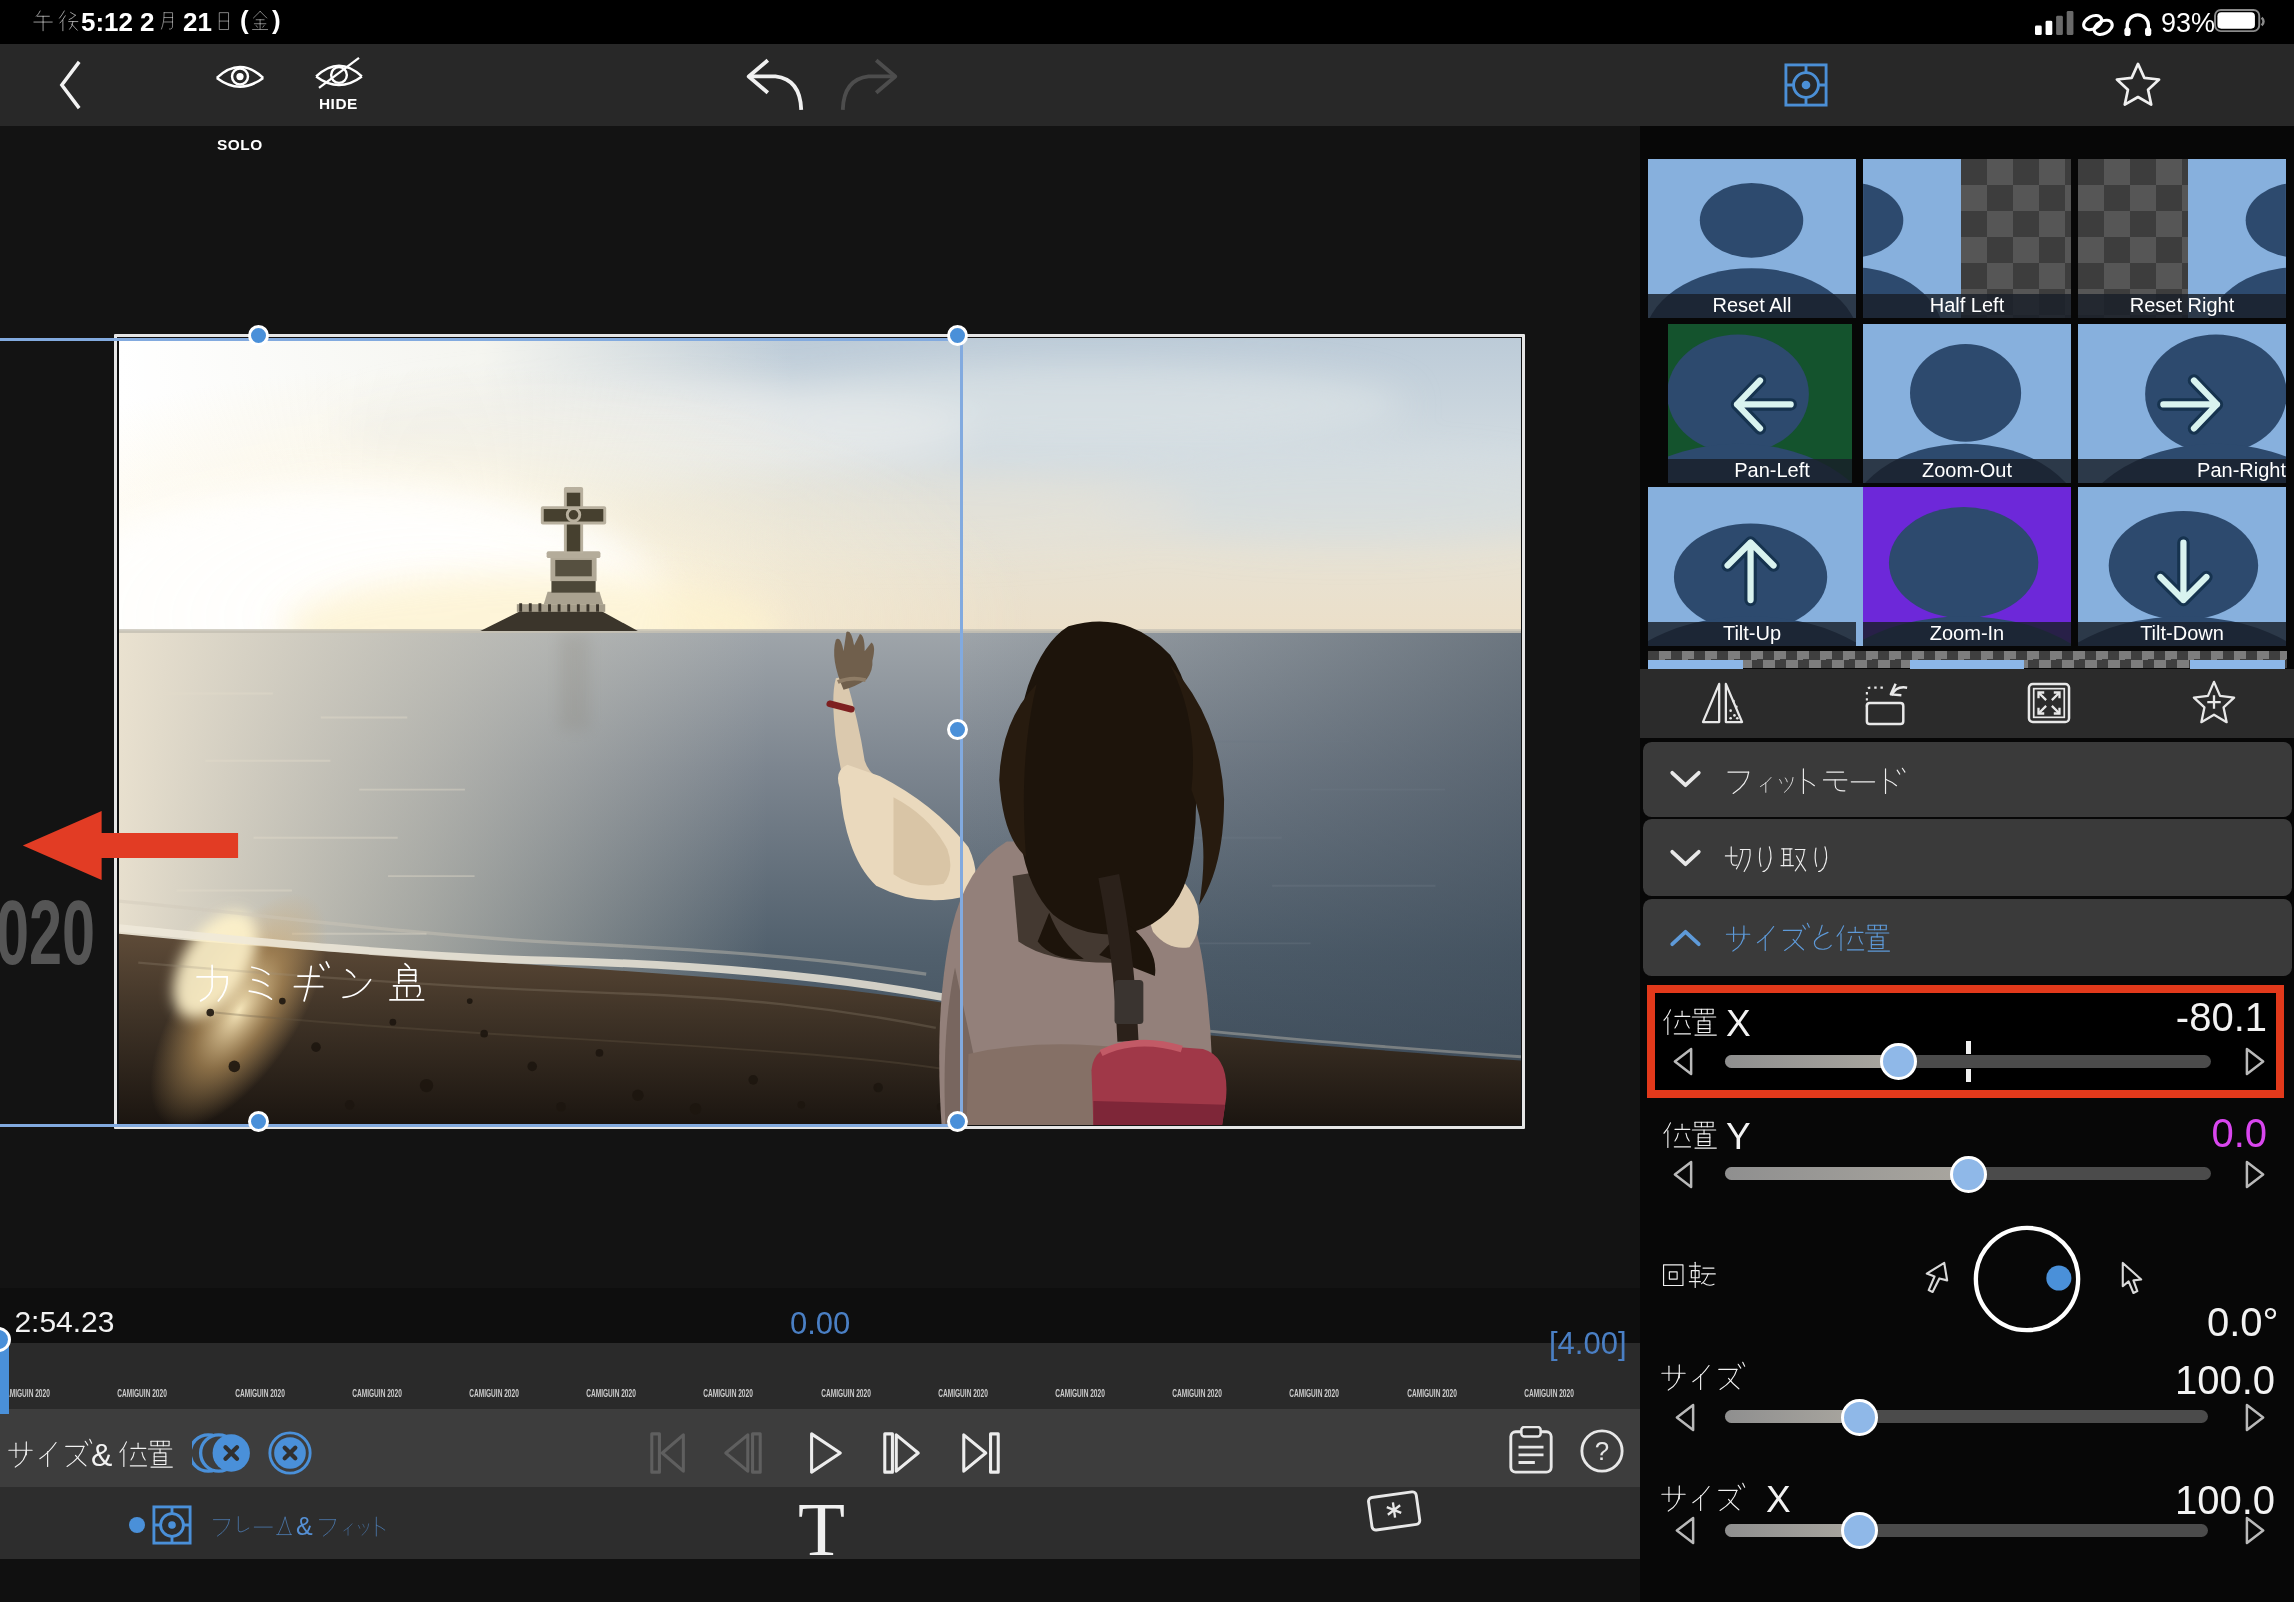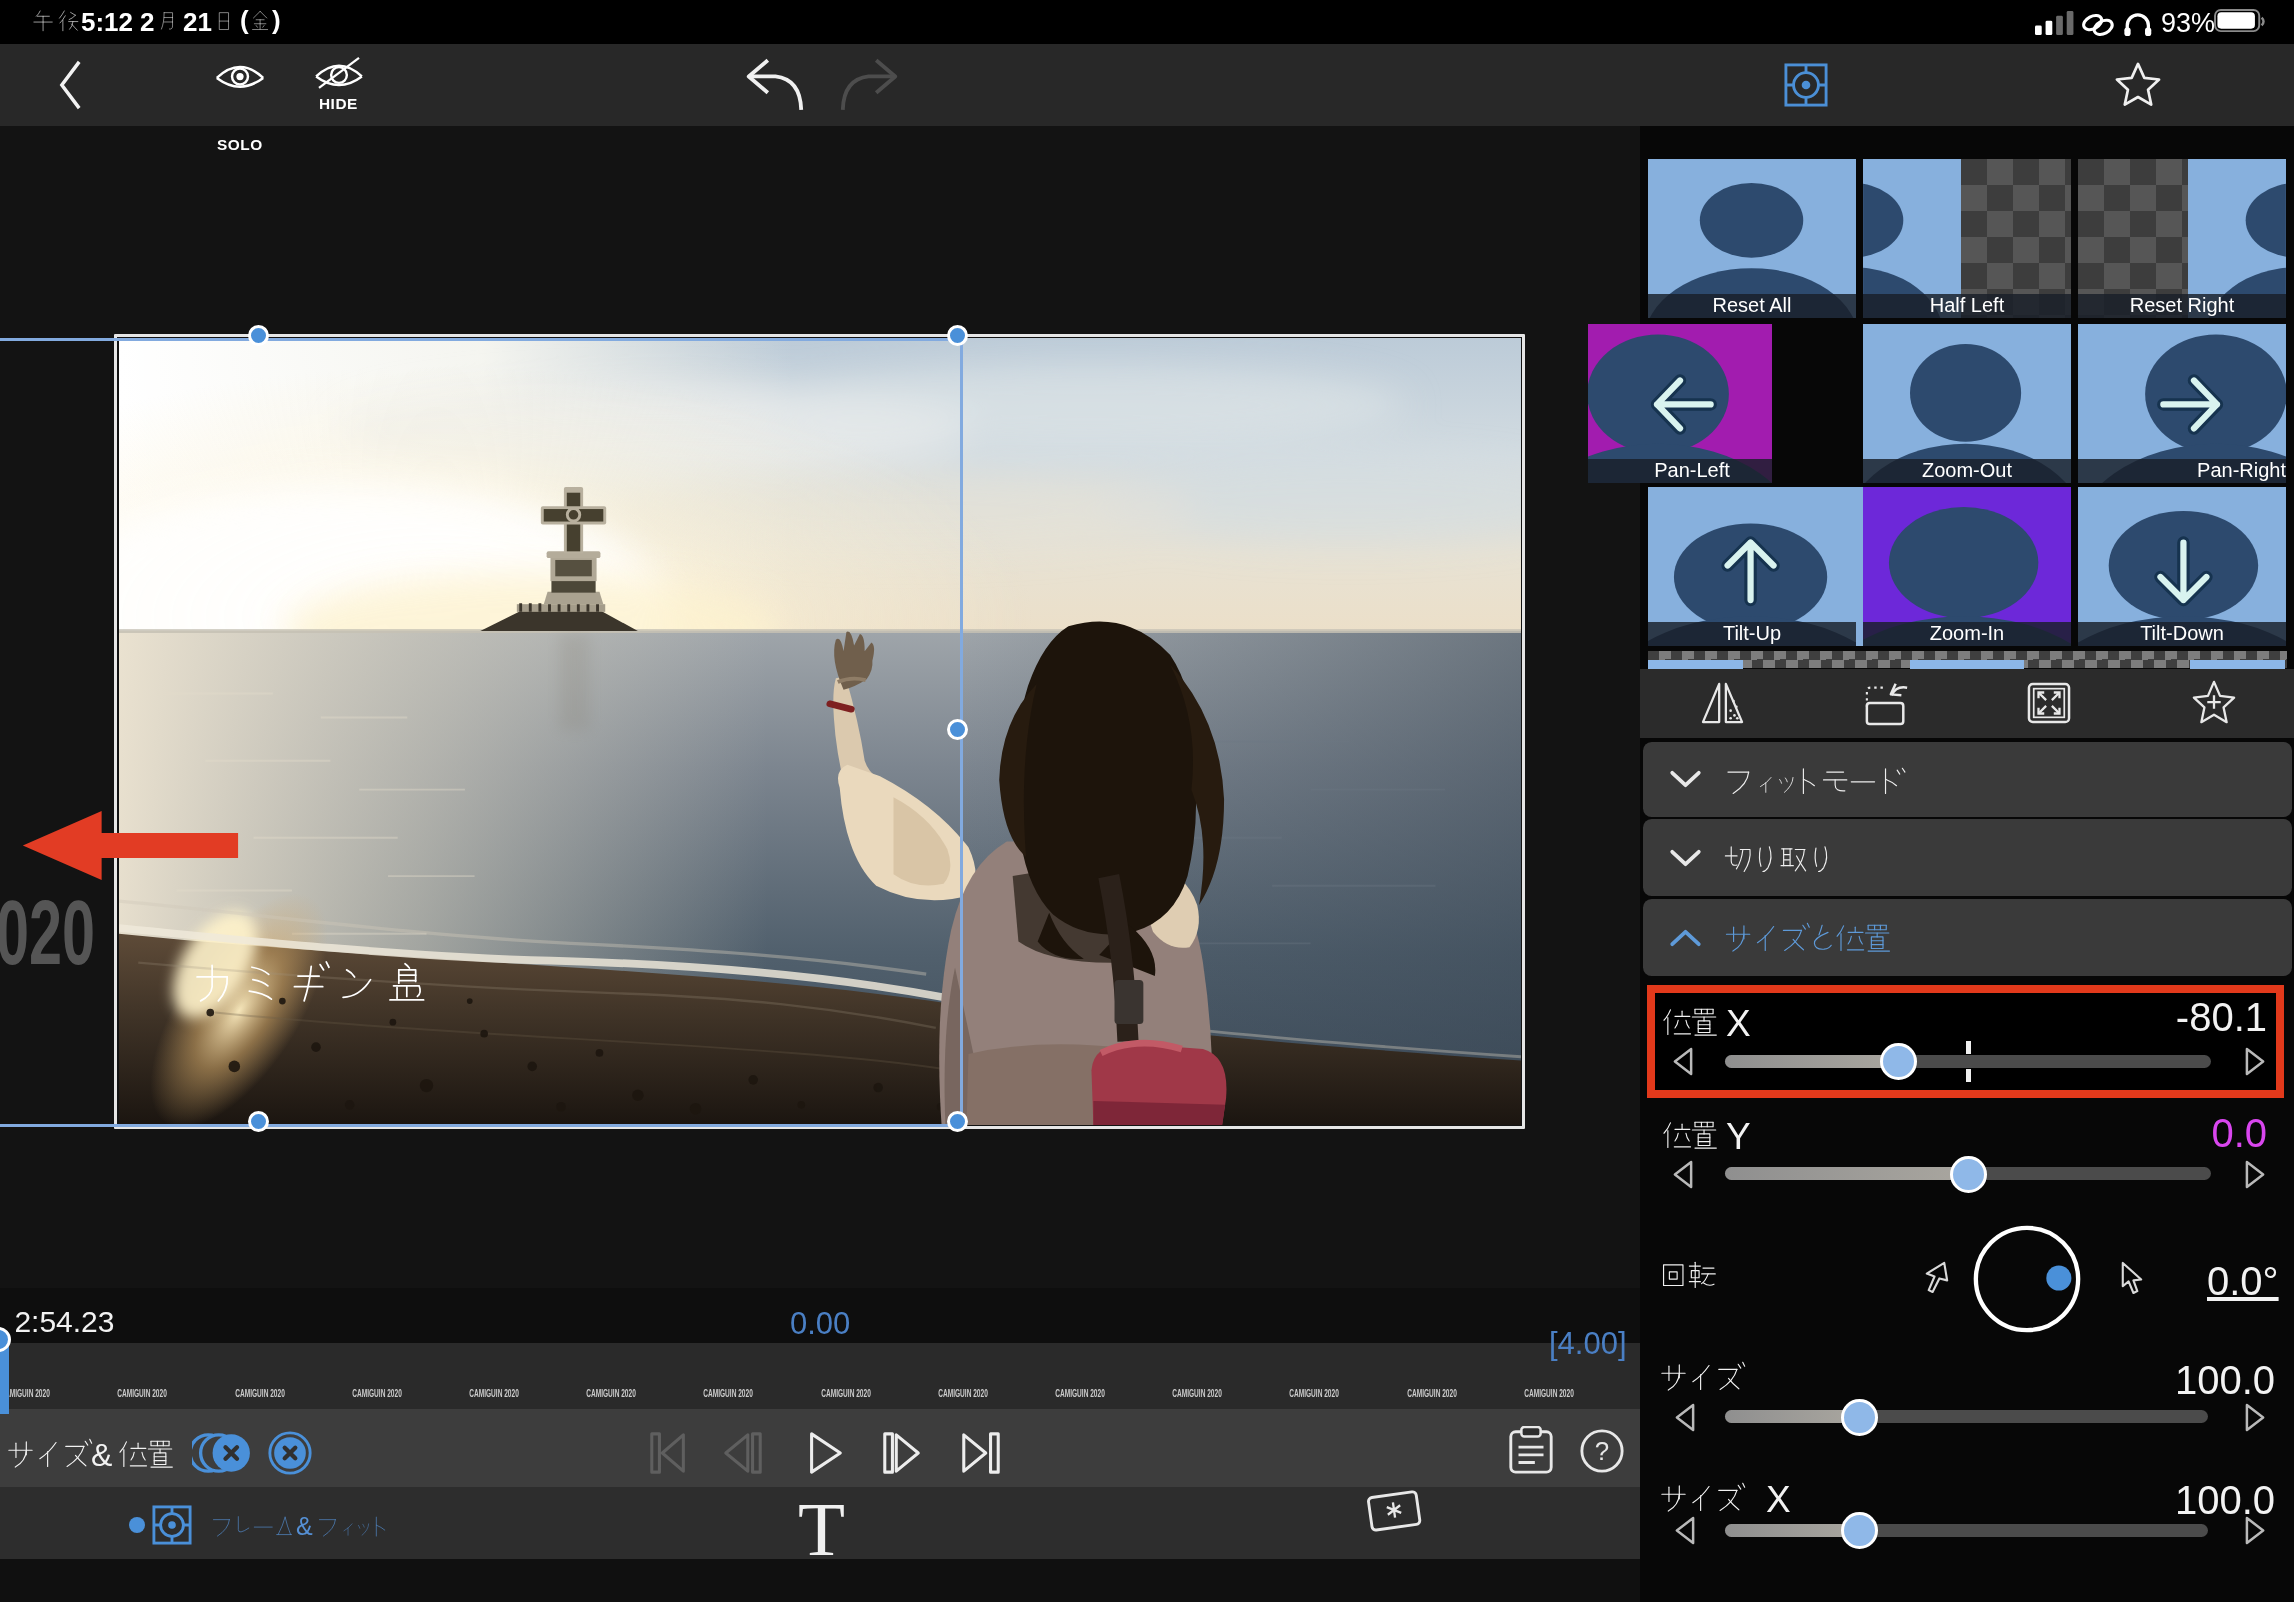--- a/index.html
+++ b/index.html
@@ -373,21 +373,21 @@
         </clipPath>
       </defs>
       <g clip-path="url(#cphr)">
         <ellipse cx="229" cy="64" rx="54" ry="39" fill="#2d4a6e"></ellipse>
         <ellipse cx="229" cy="185" rx="96" ry="72" fill="#2d4a6e"></ellipse>
       </g>
     </svg>
     <div style="position:absolute;left:0;bottom:0;width:208px;height:24px;background:rgba(24,30,40,0.82)"></div>
     <div style="position:absolute;left:0;bottom:1px;width:208px;text-align:center;font:20px 'Liberation Sans',sans-serif;color:#fff">Reset Right</div>
   </div>
-<div style="position:absolute;left:1588px;top:324px;width:184px;height:159px;background:#a21caf;overflow:hidden">
+<div style="position:absolute;left:1668px;top:324px;width:184px;height:159px;background:#14532d;overflow:hidden">
     <svg width="208" height="159" viewBox="0 0 217 166" style="position:absolute;left:0;top:0">
       <ellipse cx="73" cy="73" rx="74" ry="62" fill="#2d4a6e"></ellipse>
       <ellipse cx="73" cy="230" rx="150" ry="105" fill="#2d4a6e"></ellipse>
       <path d="M128 84 H72 M72 84 L96 59 M72 84 L96 109" stroke="#16334f" stroke-width="13" fill="none" stroke-linecap="round" stroke-linejoin="round"></path>
       <path d="M128 84 H72 M72 84 L96 59 M72 84 L96 109" stroke="#d9f3ef" stroke-width="6.5" fill="none" stroke-linecap="round" stroke-linejoin="round"></path>
     </svg>
     <div style="position:absolute;left:0;bottom:0;width:208px;height:24px;background:rgba(24,30,40,0.82)"></div>
     <div style="position:absolute;left:0;bottom:1px;width:208px;text-align:center;font:20px 'Liberation Sans',sans-serif;color:#fff">Pan-Left</div>
   </div>
 <div style="position:absolute;left:1863px;top:324px;width:208px;height:159px;background:#87b0dd;overflow:hidden">
@@ -667,21 +667,21 @@
       <path d="M14 22 H48"></path>
       <path d="M20 36 H44 V58 H20 Z"></path>
       <path d="M32 10 V88"></path>
       <path d="M14 70 H48"></path>
       <path d="M56 28 H90"></path>
       <path d="M52 46 H94"></path>
       <path d="M72 46 Q64 68 52 76"></path>
       <path d="M58 74 Q74 86 90 78"></path>
     </g>
   </svg>
-<div style="position:absolute;right:15.4px;top:1259px;font:400 40px 'Liberation Sans',sans-serif;color:#f2f2f2;white-space:nowrap;text-decoration:underline;">0.0°</div>
+<div style="position:absolute;right:15.4px;top:1300px;font:400 40px 'Liberation Sans',sans-serif;color:#f2f2f2;white-space:nowrap;">0.0°</div>
 <svg style="position:absolute;left:1972px;top:1224px" width="110" height="110" viewBox="0 0 114 114">
 <circle cx="57" cy="57" r="53" fill="none" stroke="#fff" stroke-width="4.5"></circle>
 <circle cx="90" cy="56" r="13" fill="#4a90d9"></circle>
   </svg>
 <svg style="position:absolute;left:1919px;top:1260px" width="33" height="33" viewBox="0 0 34 34">
 <path d="M26 3 L8 14 L16 17 L10 31 L14 33 L21 19 L29 21 Z" fill="none" stroke="#d9d9d9" stroke-width="2.2" stroke-linejoin="round"></path>
   </svg>
 <svg style="position:absolute;left:2116px;top:1261px" width="31" height="33" viewBox="0 0 32 34">
 <path d="M7 2 L7 26 L13 21 L18 33 L22 31 L18 20 L26 19 Z" fill="none" stroke="#d9d9d9" stroke-width="2.2" stroke-linejoin="round"></path>
   </svg>

